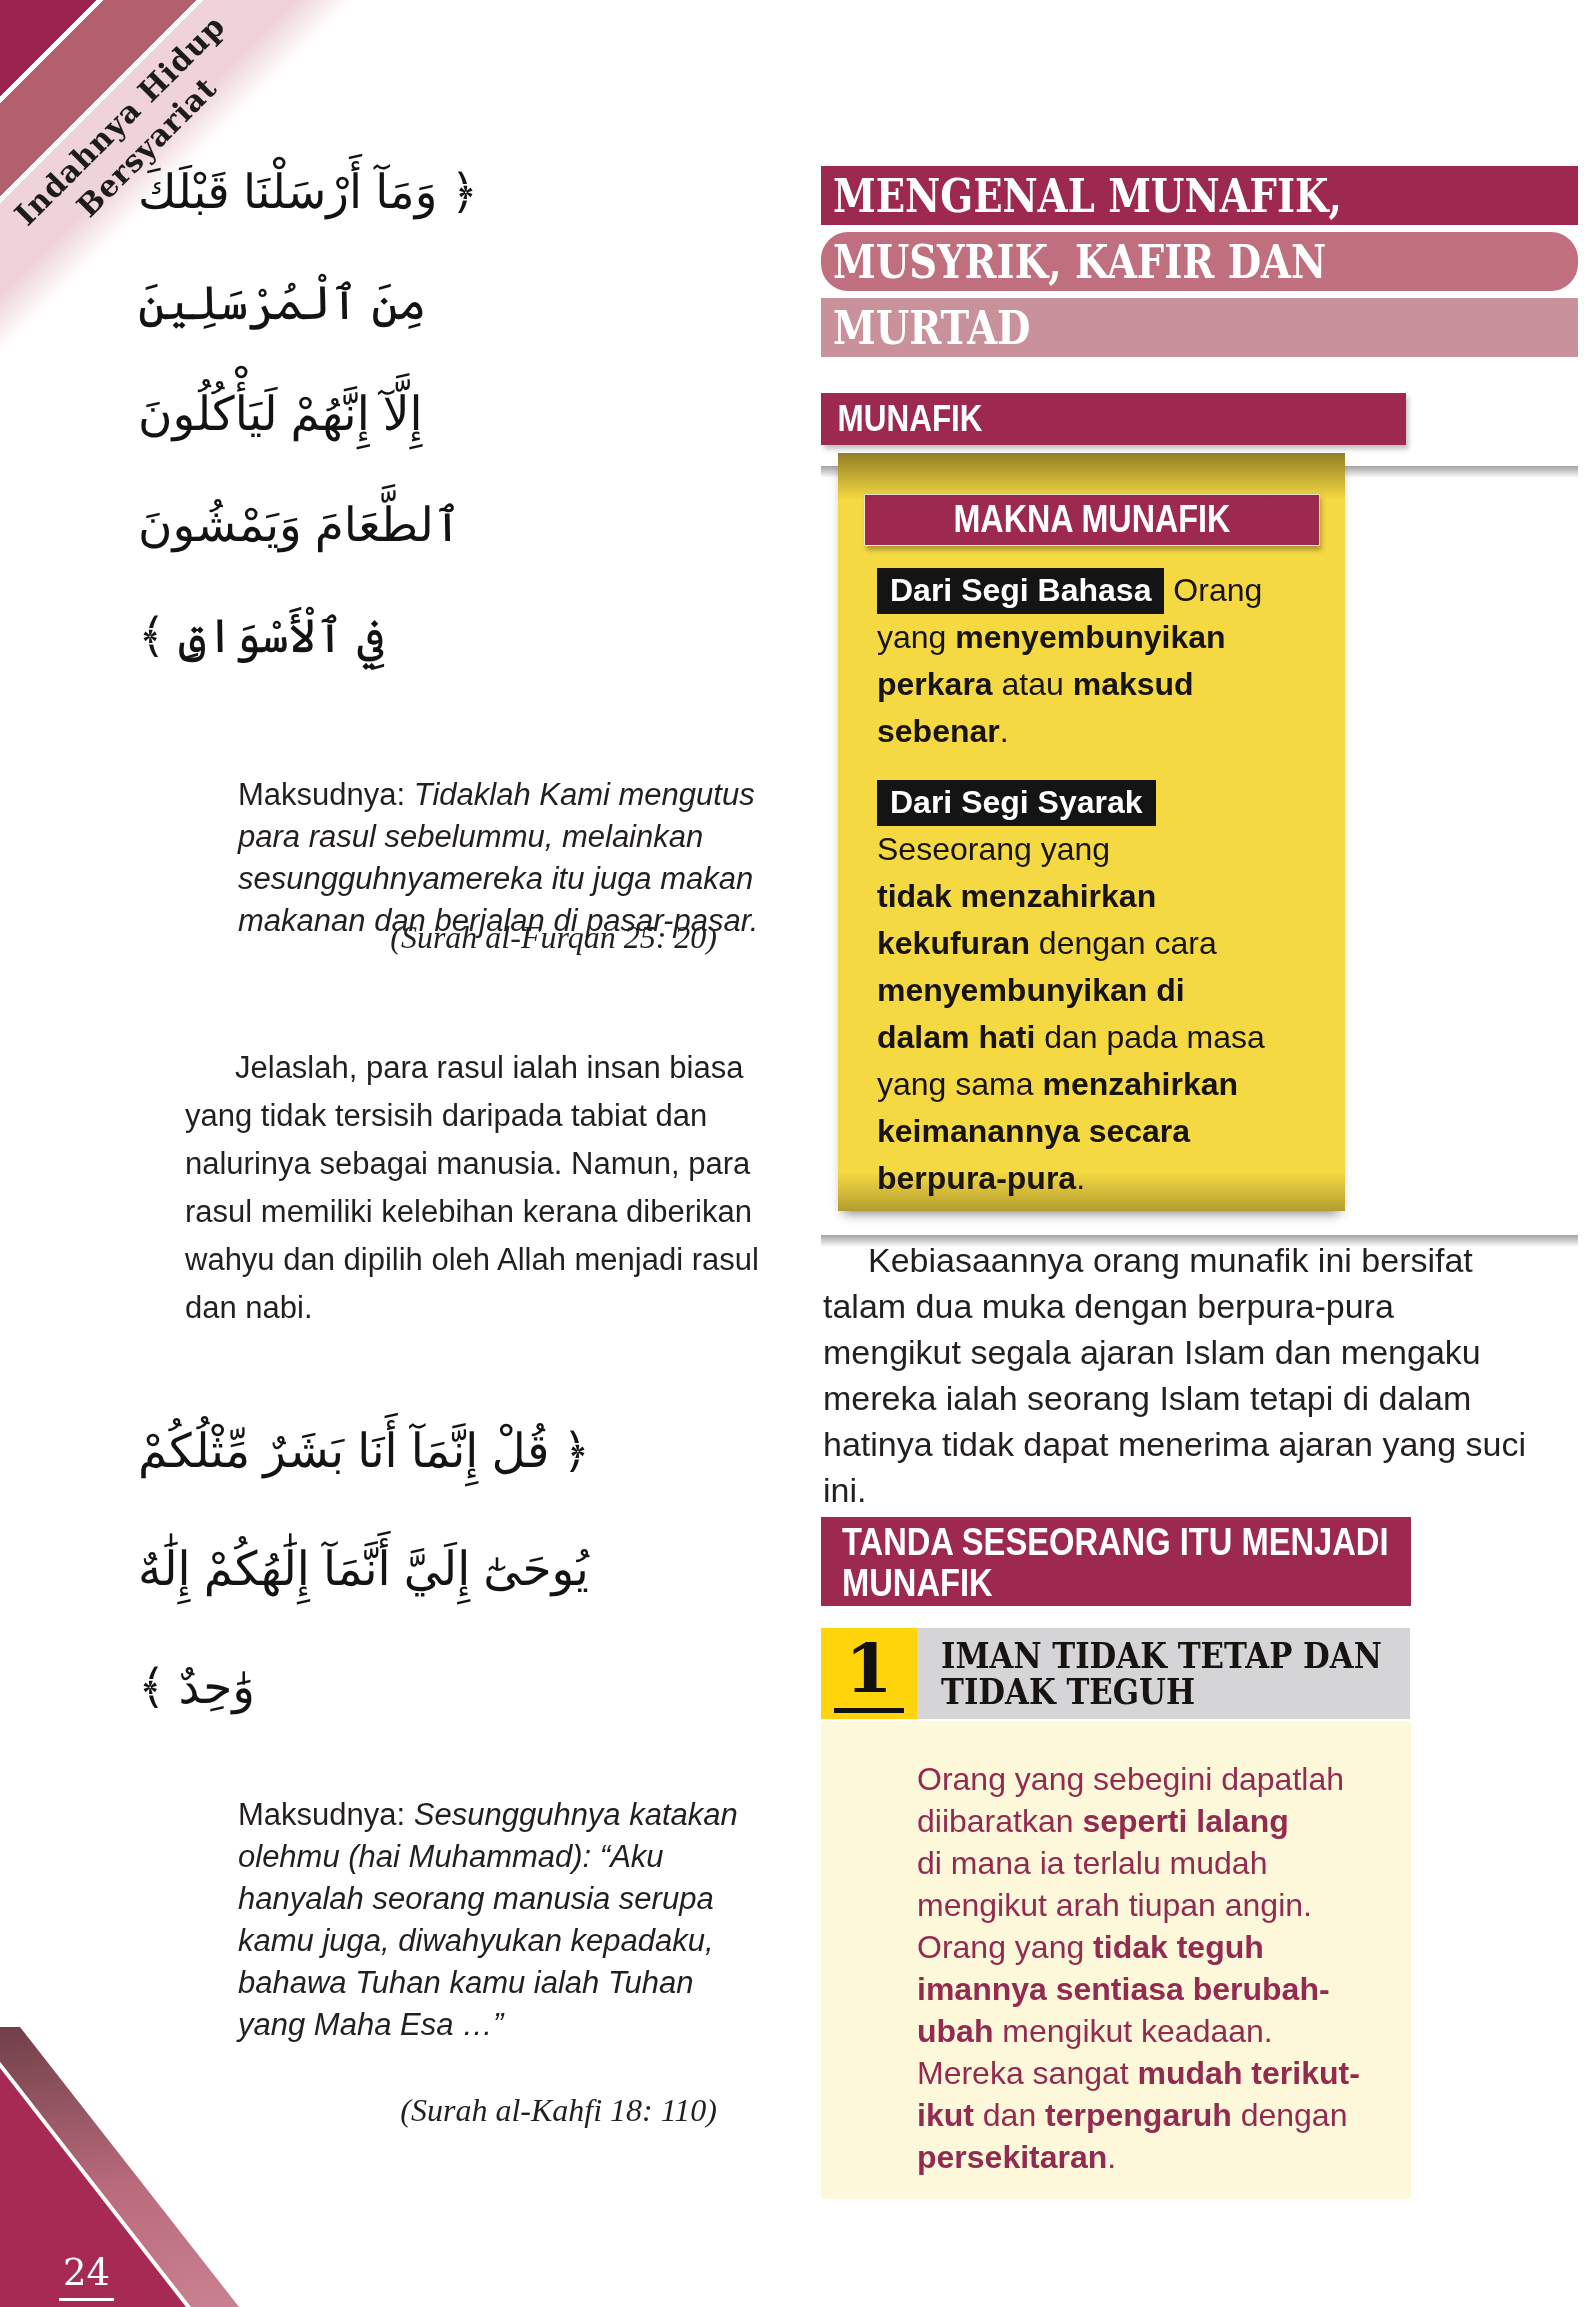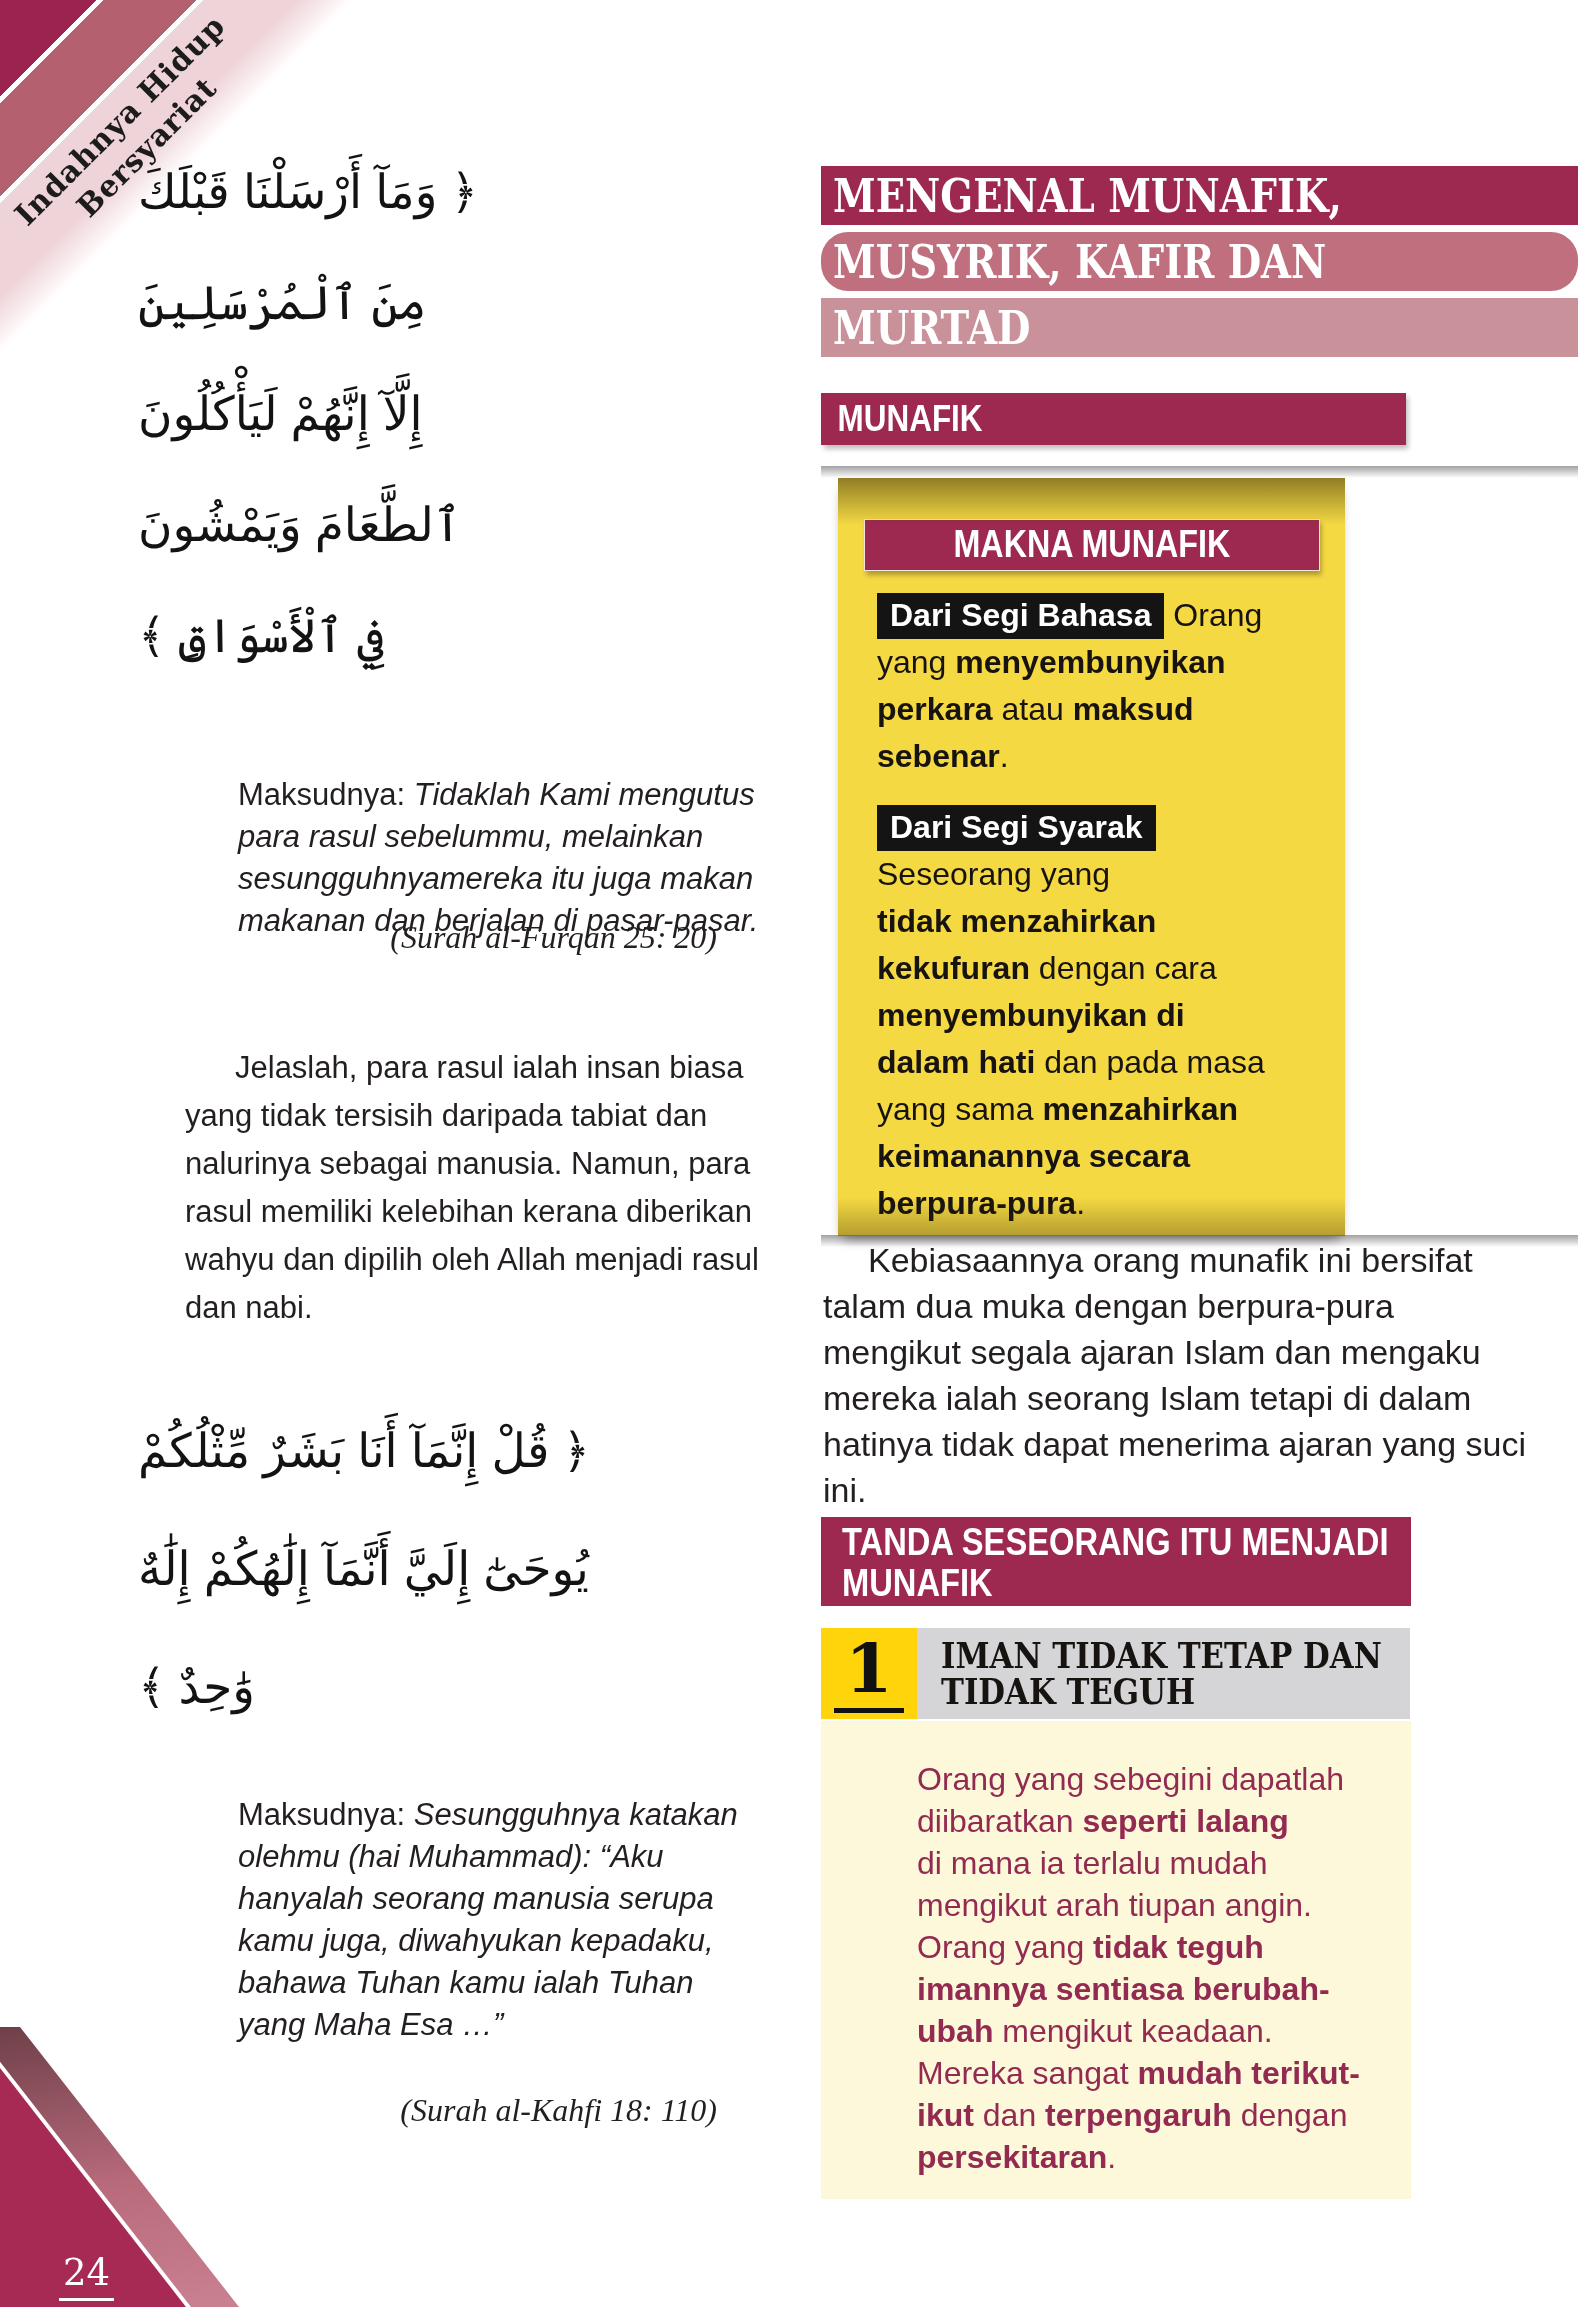--- a/index.html
+++ b/index.html
@@ -81,21 +81,21 @@
     background:#9d2950; box-shadow:3.2px 4px 4.9px rgba(0,0,0,.25); color:#fff; }
   .munafik-bar .tx { display:inline-block; transform:scaleX(.85); transform-origin:0 50%;
     font-weight:bold; font-size:37px; line-height:52px; padding-left:19.5px; white-space:nowrap; }
 
   .shadow-strip { position:absolute; left:821px; width:757px; height:12px;
     background:linear-gradient(to bottom, rgba(70,70,70,.5), rgba(70,70,70,0)); }
   .s1 { top:466px; }
   .s2 { top:1235px; }
 
   
-  .yellow-box { position:absolute; left:838px; top:478px; width:507px; height:758px;
+  .yellow-box { position:absolute; left:838px; top:453px; width:507px; height:758px;
     background:#f5d943; box-shadow:0 8px 11.4px -4.9px rgba(0,0,0,.5); }
   .yellow-box::before { content:""; position:absolute; top:0; left:0; right:0; height:47px;
     background:linear-gradient(180deg, rgba(45,35,5,.5), rgba(45,35,5,0)); }
   .yellow-box::after { content:""; position:absolute; bottom:0; left:0; right:0; height:39px;
     background:linear-gradient(0deg, rgba(45,35,5,.33), rgba(45,35,5,0)); }
 
   .makna-bar { margin:41px auto 0; width:454px; height:50px; background:#9d2950;
     border:1.6px solid #f3e6d8; box-shadow:1.6px 4px 4.9px rgba(0,0,0,.3);
     text-align:center; color:#fff; }
   .makna-bar .tx { display:inline-block; transform:scaleX(.85);

